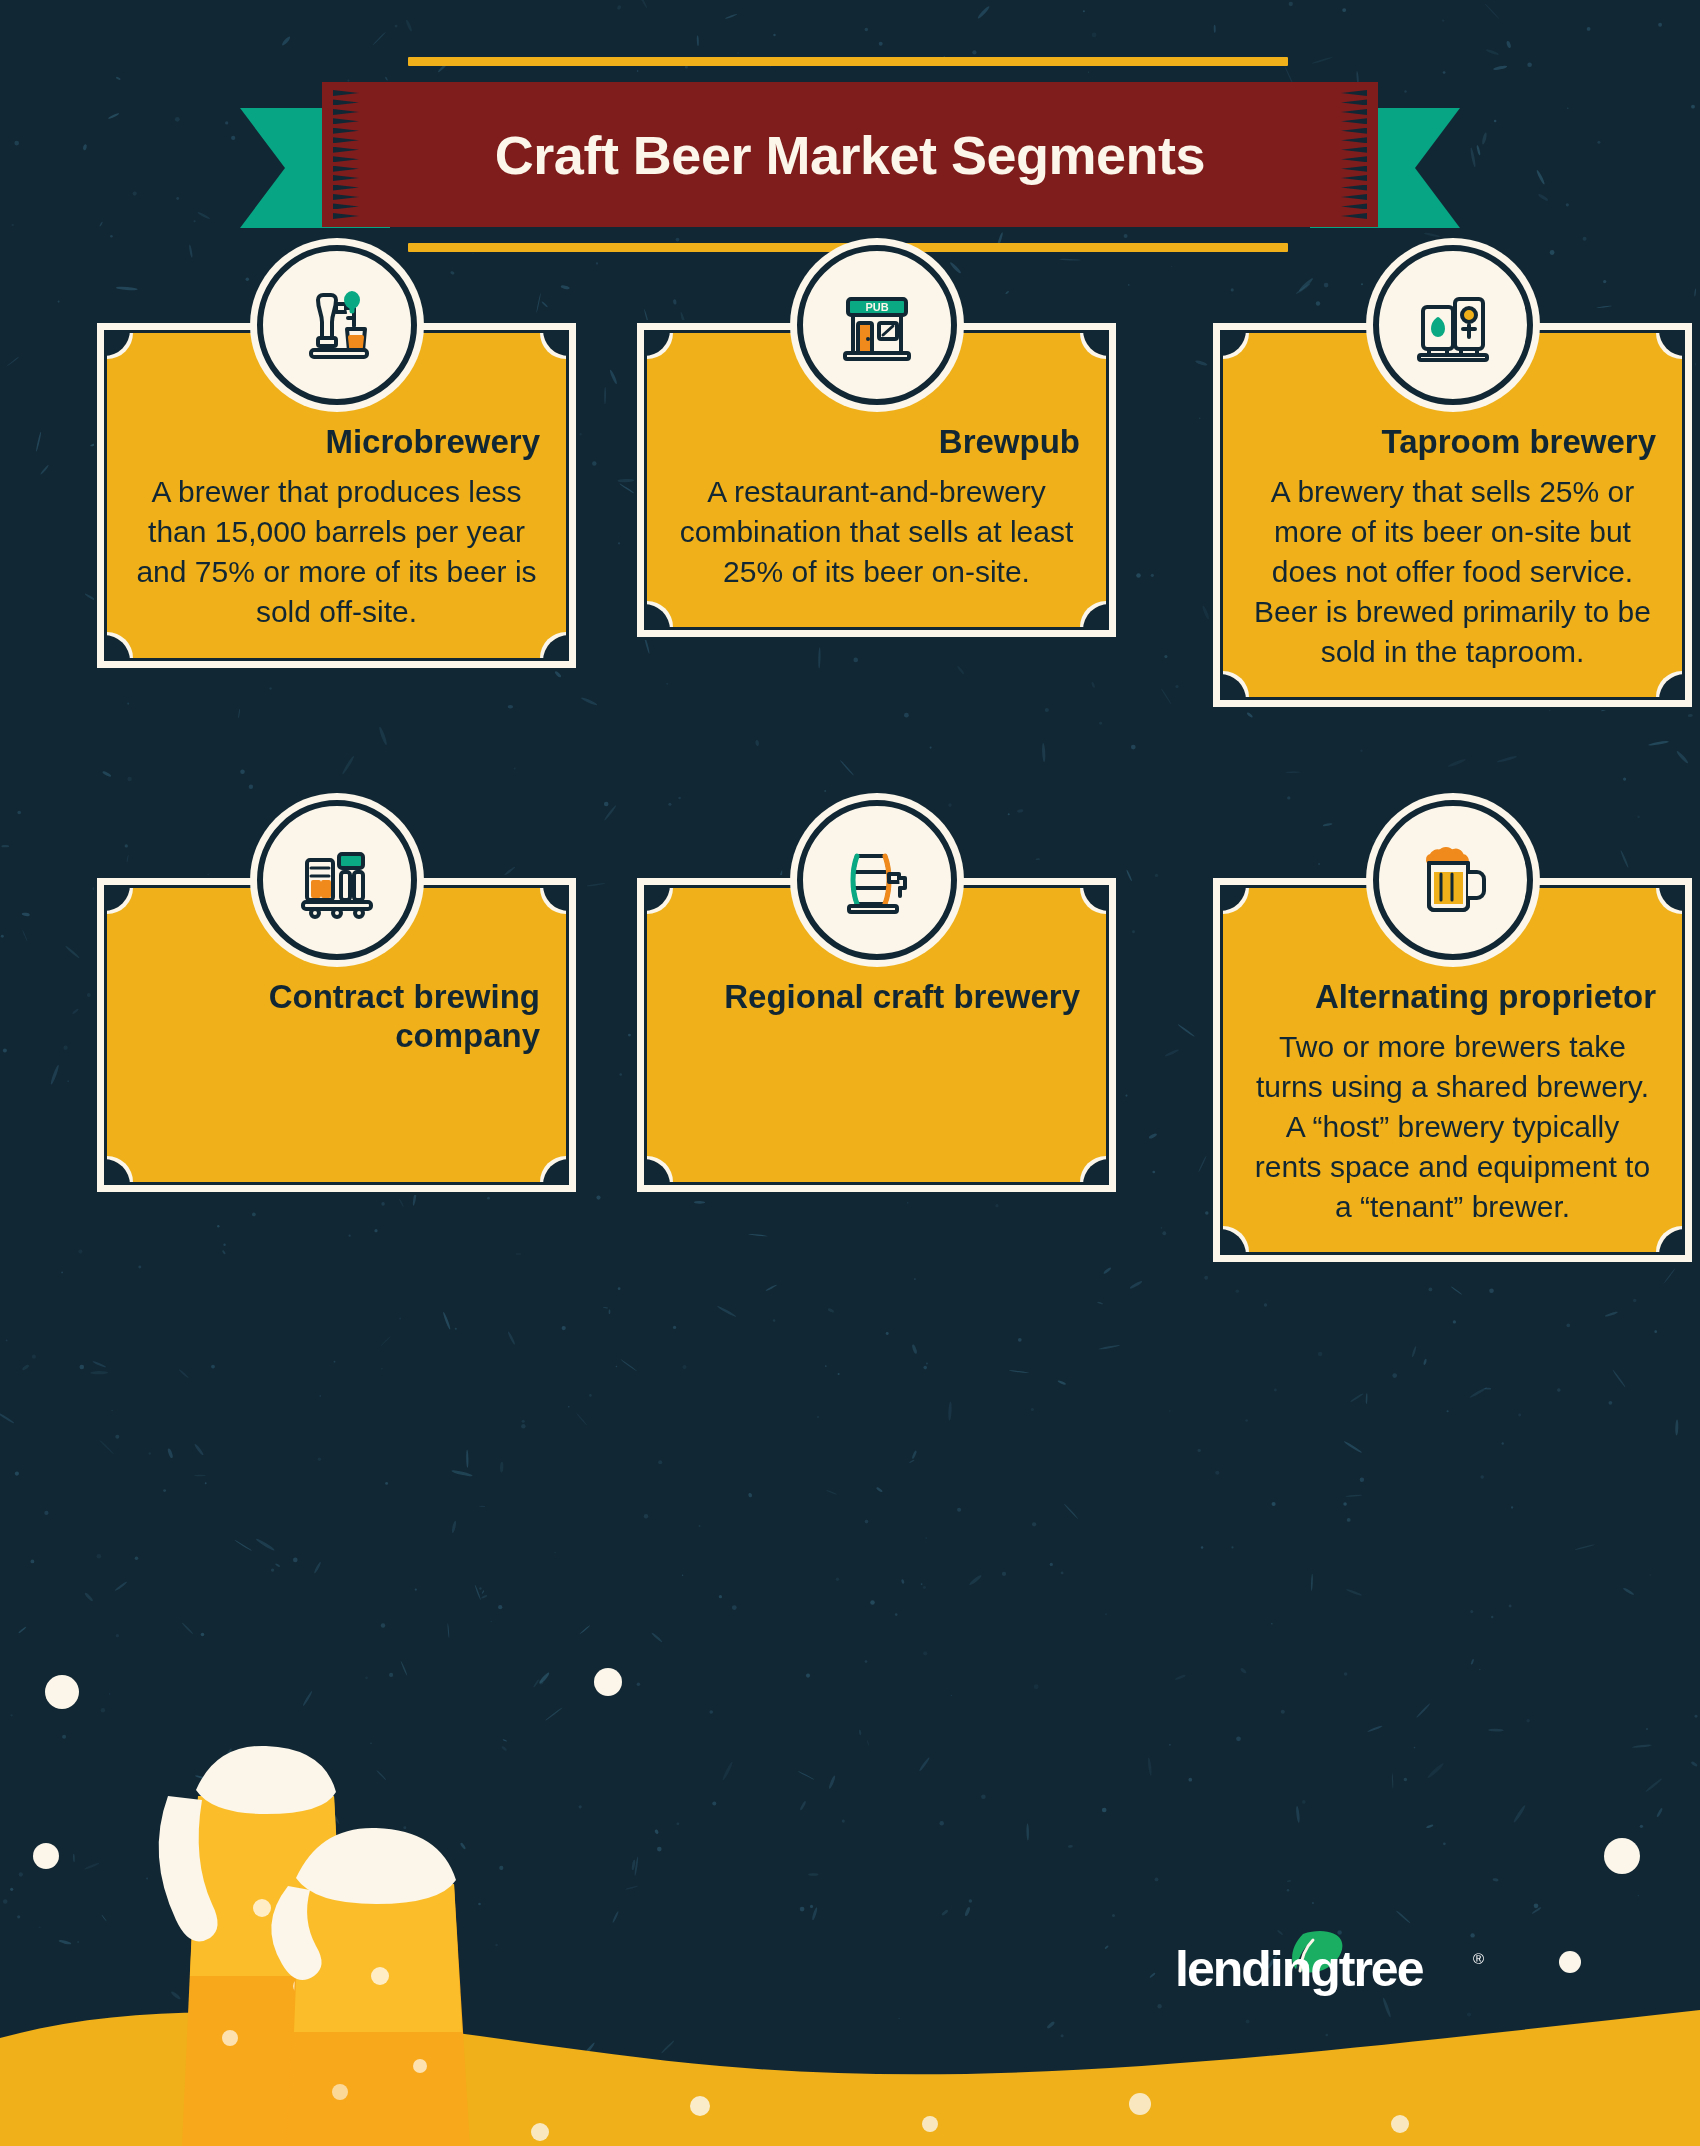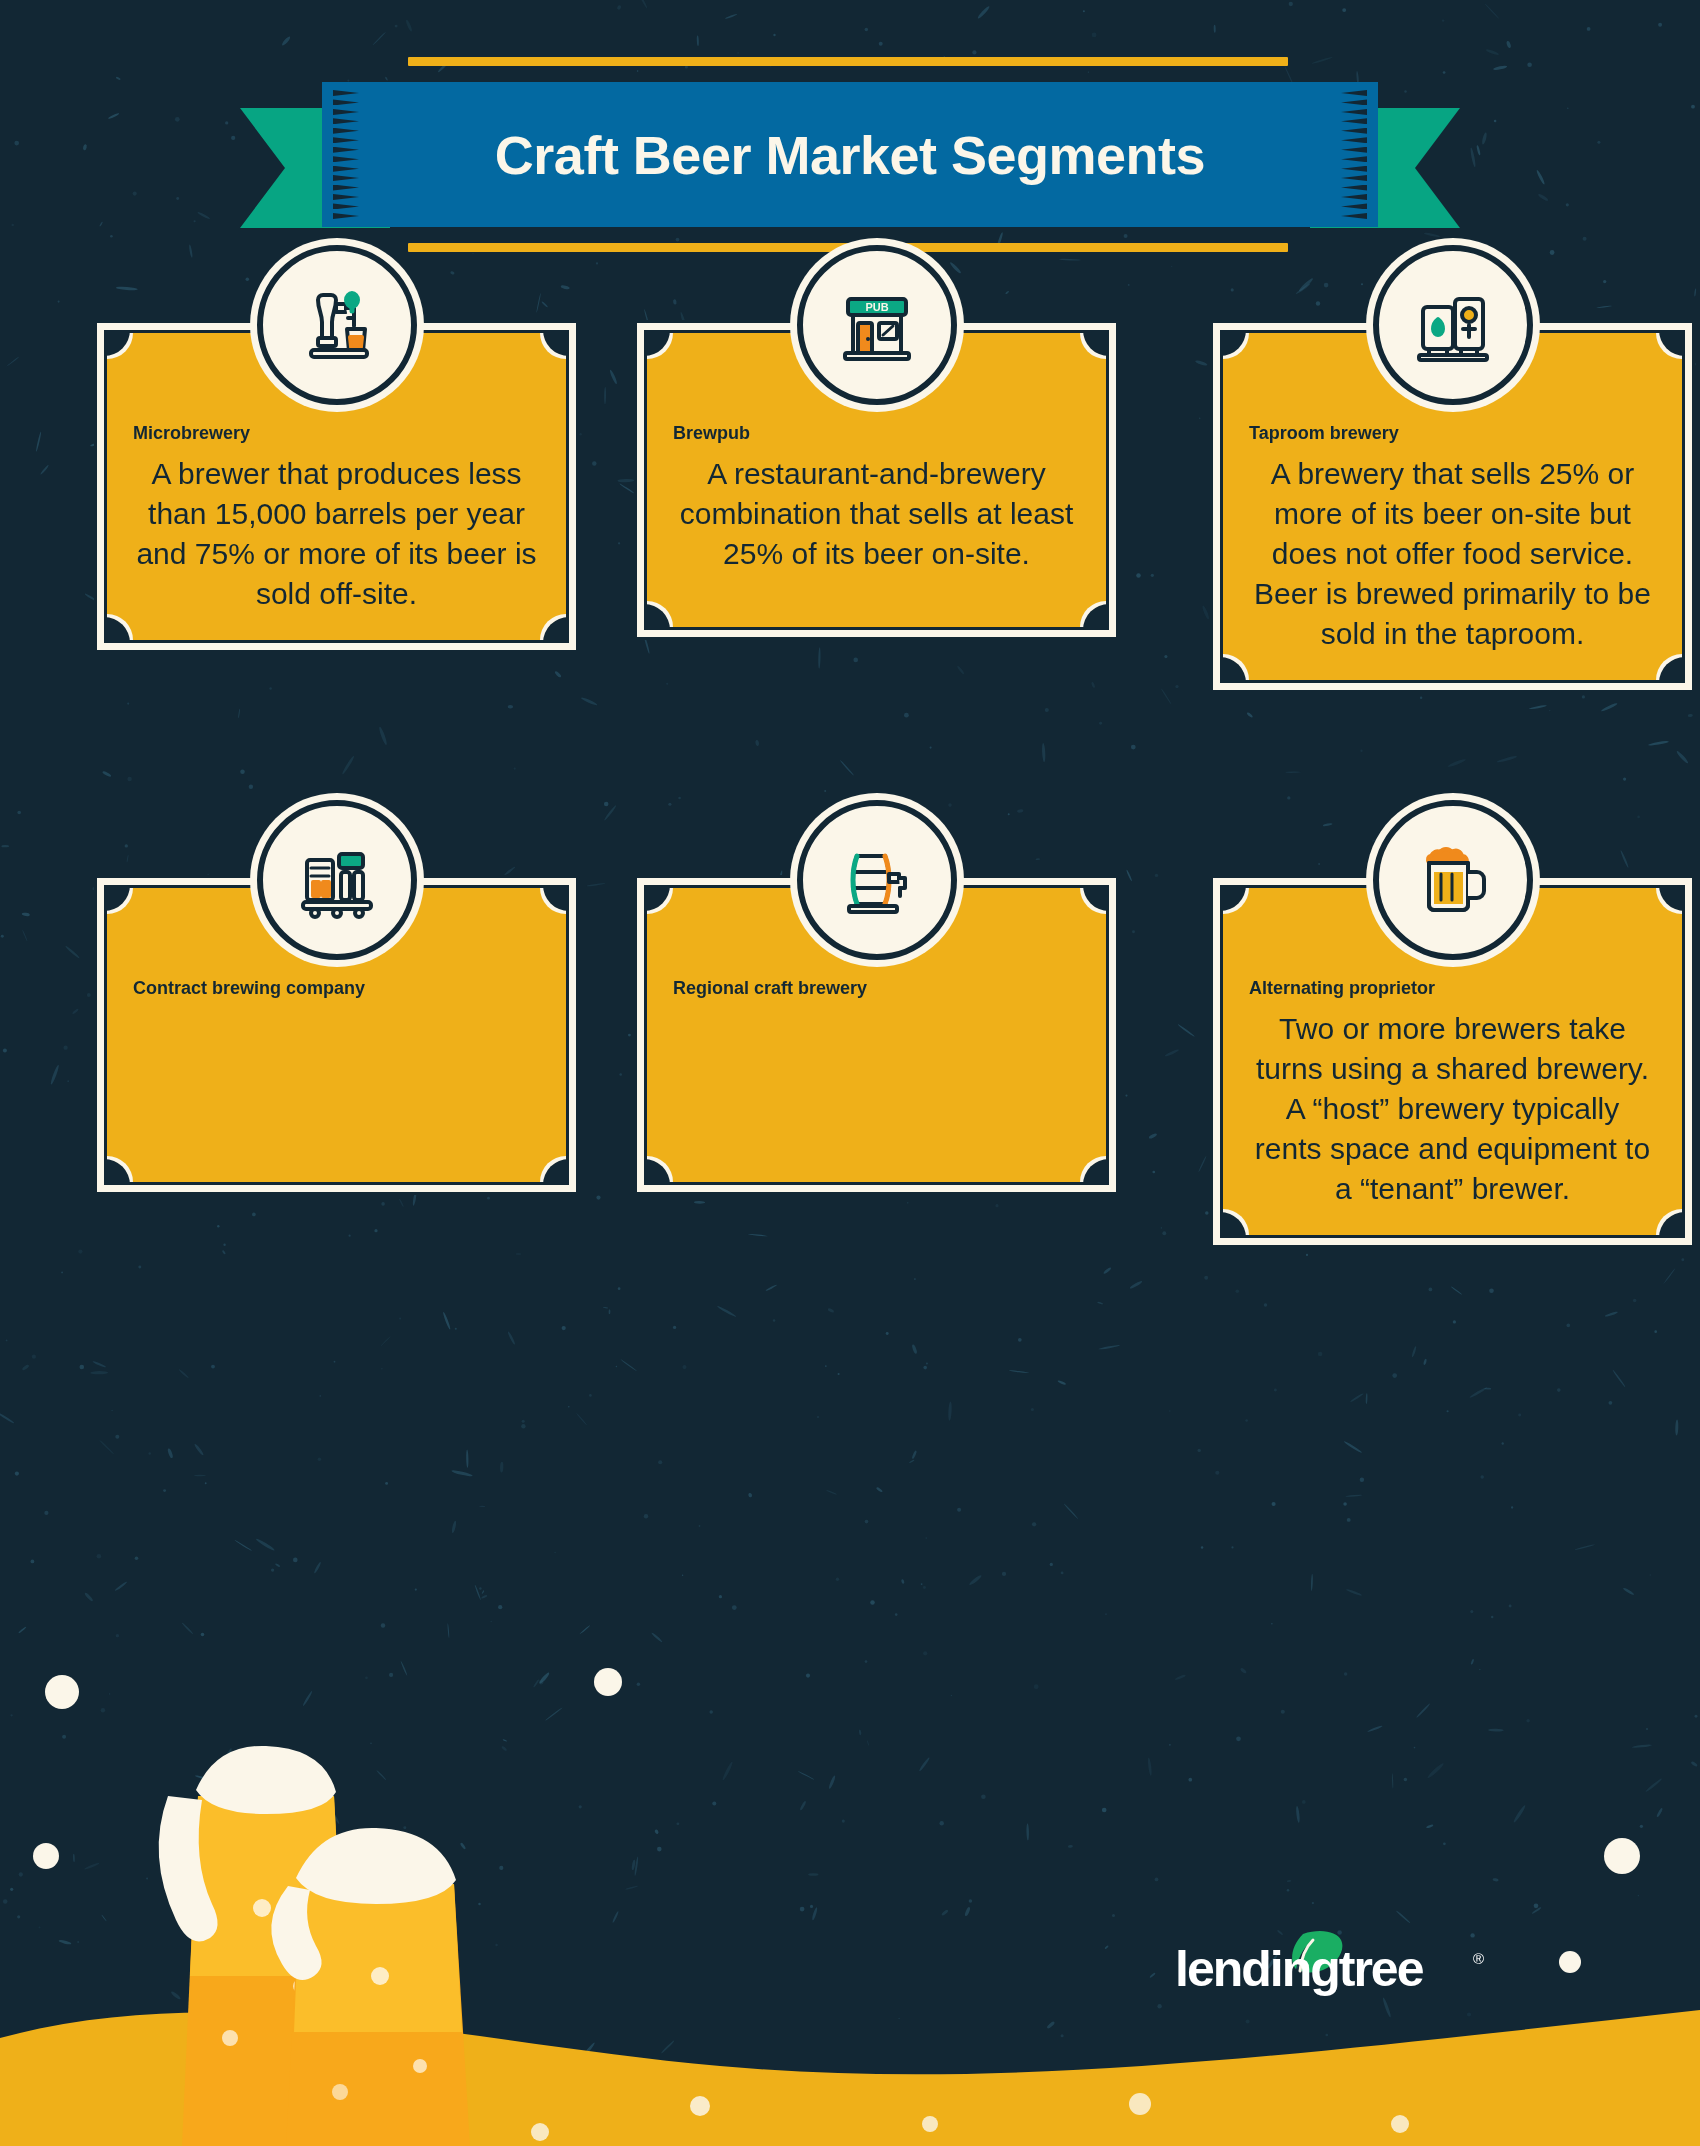--- a/index.html
+++ b/index.html
@@ -17,21 +17,21 @@
   
   .header{position:absolute;left:0;top:0;width:1700px;height:270px;}
   .rule{position:absolute;height:9px;background:#EFB019;border-radius:1px;}
   .rule-top{left:408px;top:57px;width:880px;}
   .rule-bottom{left:408px;top:243px;width:880px;}
 
   .ribbon-wrap{position:absolute;left:0;top:82px;width:1700px;height:145px;}
   .flap{position:absolute;top:26px;width:150px;height:120px;background:#07A583;}
   .flap-l{left:240px;clip-path:polygon(0 0,100% 0,100% 100%,0 100%,45px 50%);}
   .flap-r{right:240px;clip-path:polygon(0 0,100% 0,calc(100% - 45px) 50%,100% 100%,0 100%);}
-  .ribbon{position:absolute;left:322px;top:0;width:1056px;height:145px;background:#0369a1;}
+  .ribbon{position:absolute;left:322px;top:0;width:1056px;height:145px;background:#7f1d1d;}
   .ticks{position:absolute;top:8px;width:26px;height:129px;display:flex;flex-direction:column;justify-content:space-between;}
   .ticks-l{left:11px;}
   .ticks-r{right:11px;}
   .tick{width:26px;height:6px;background:#122734;}
   .ticks-l .tick{clip-path:polygon(0 0,100% 50%,0 100%);}
   .ticks-r .tick{clip-path:polygon(100% 0,0 50%,100% 100%);}
   .ribbon h1{
     margin:0;position:absolute;left:0;right:0;top:0;height:145px;
     display:flex;align-items:center;justify-content:center;
     color:#FBF6E9;font-size:54px;font-weight:bold;letter-spacing:-0.5px;
@@ -59,22 +59,22 @@
     content:"";position:absolute;width:26px;height:26px;
     background:#122734;
   }
   .card::before{left:-3px;top:-3px;border-radius:0 0 26px 0;box-shadow:3px 3px 0 0 #FBF6E9;}
   .card::after{right:-3px;top:-3px;border-radius:0 0 0 26px;box-shadow:-3px 3px 0 0 #FBF6E9;}
   .card .cnr-bl{left:-3px;bottom:-3px;border-radius:0 26px 0 0;box-shadow:3px -3px 0 0 #FBF6E9;}
   .card .cnr-br{right:-3px;bottom:-3px;border-radius:26px 0 0 0;box-shadow:-3px -3px 0 0 #FBF6E9;}
 
   .card-top{height:62px;}
   .card-title{
-    margin:0 0 10px;text-align:left;color:#122734;
-    font-size:18px;font-weight:bold;line-height:1.18;
+    margin:0 0 10px;text-align:right;color:#122734;
+    font-size:33px;font-weight:bold;line-height:1.18;
   }
   .card-desc{
     margin:0;text-align:center;color:#122734;
     font-size:30px;line-height:1.33;font-weight:400;
   }
 
   
   .badge{
     position:absolute;left:50%;transform:translateX(-50%);
     top:-88px;width:148px;height:148px;border-radius:50%;

